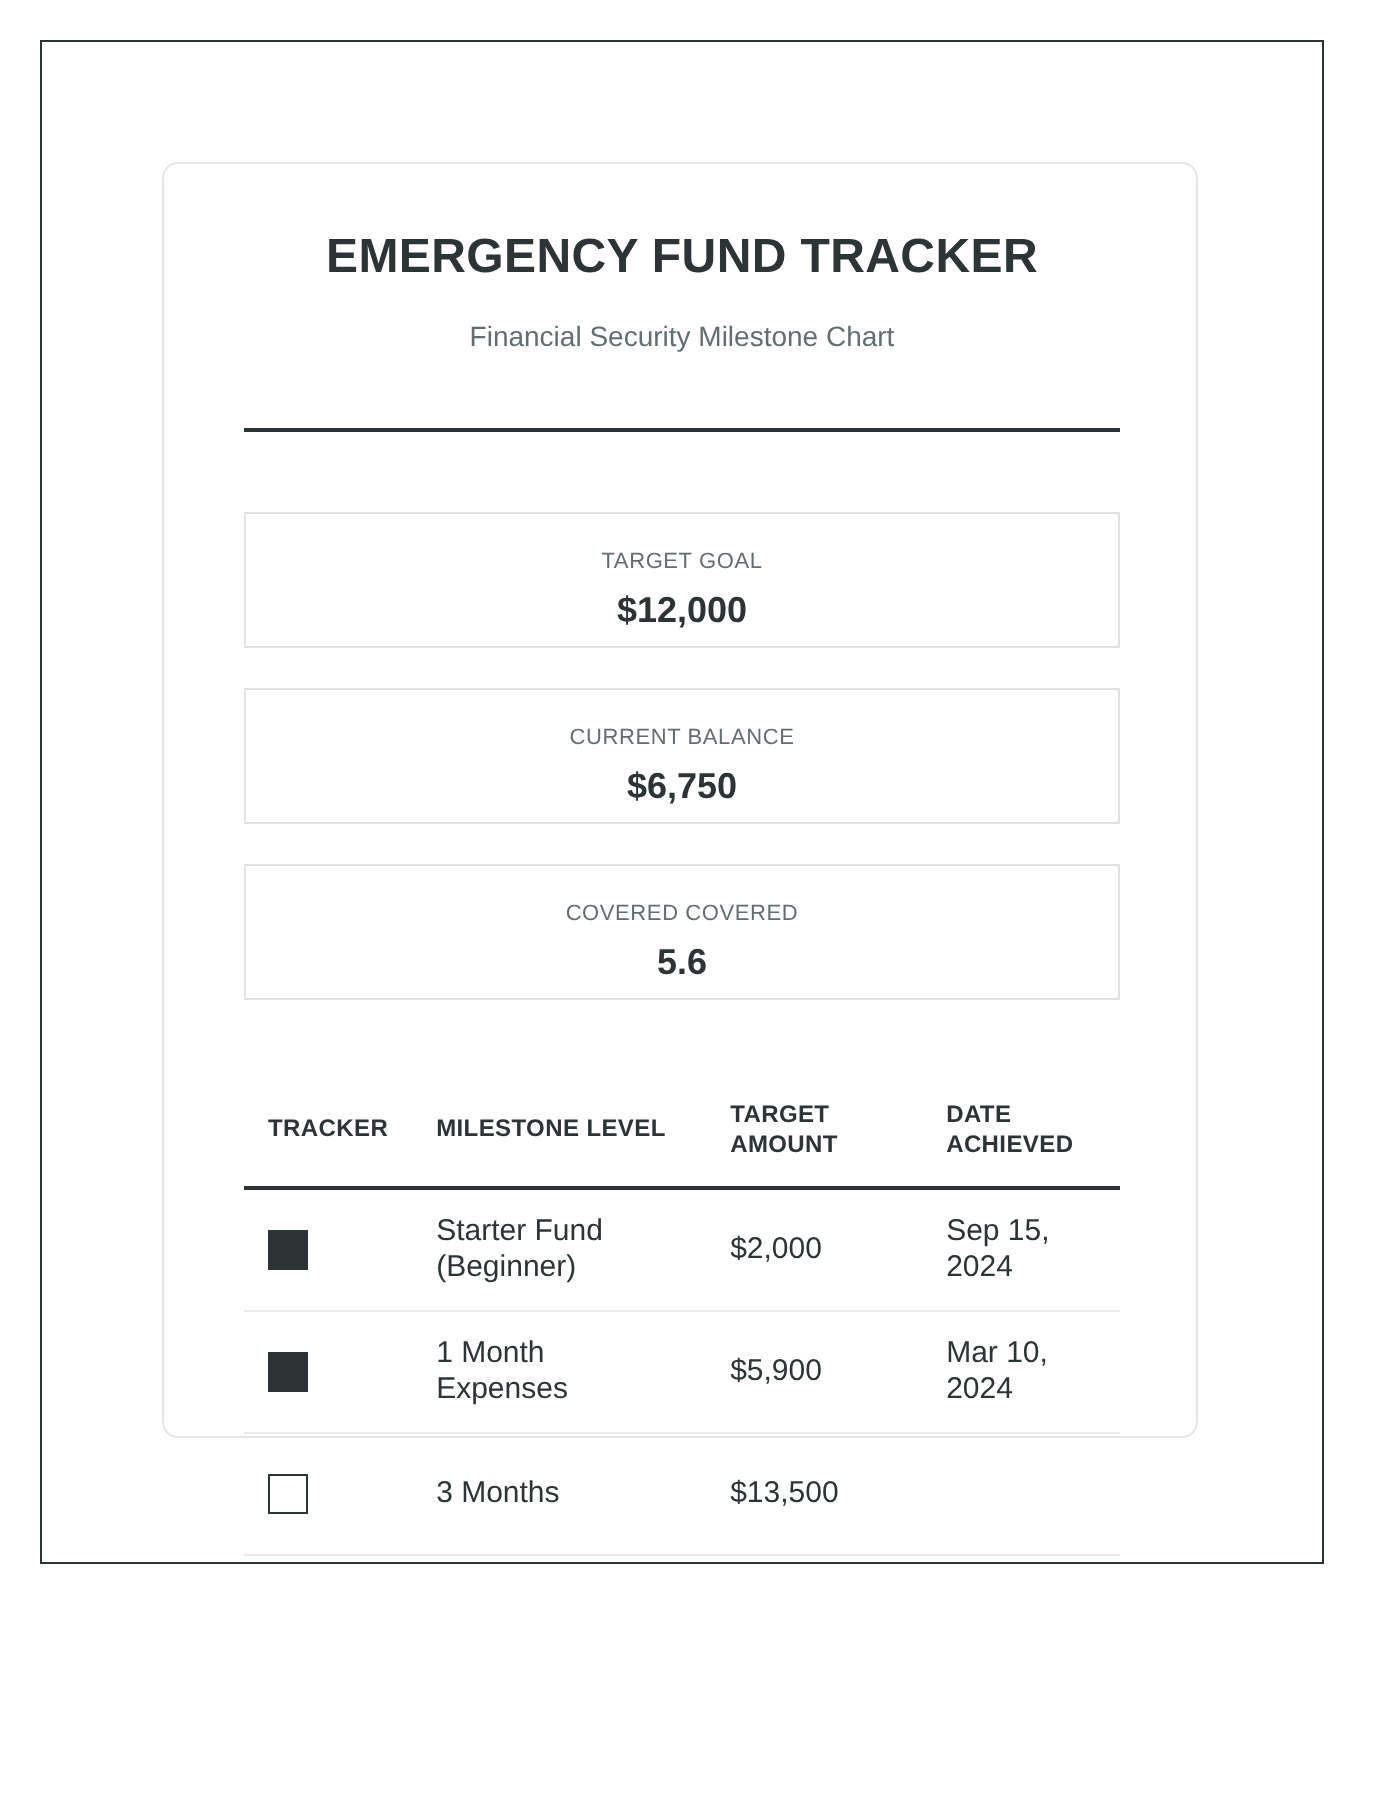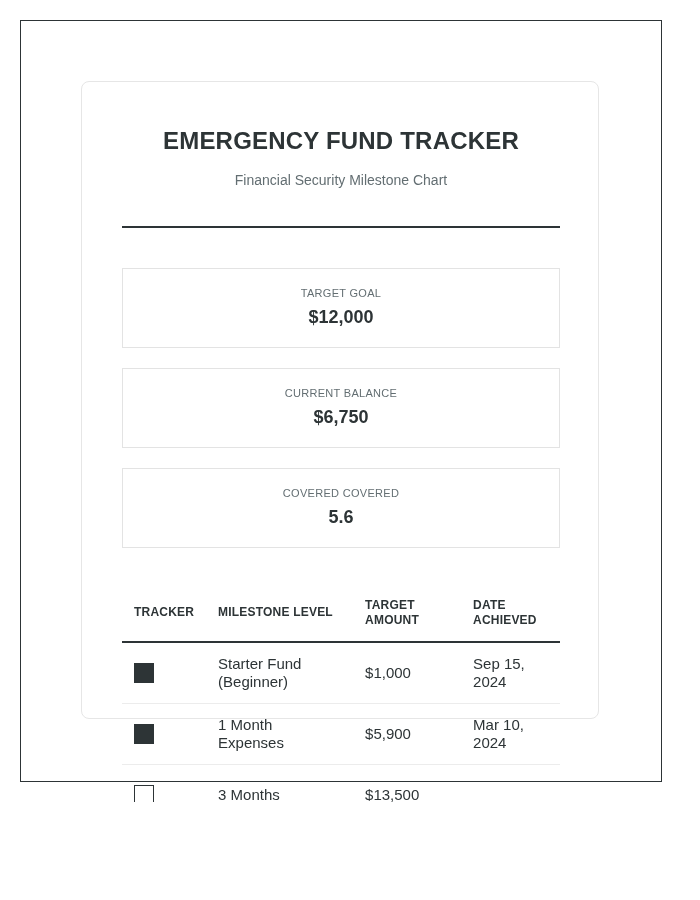--- a/index.html
+++ b/index.html
@@ -19,33 +19,33 @@
     .card {
       position: absolute; left: 81px; top: 81px;
       width: 518px; height: 638px;
       border: 1px solid #e6e6e6; border-radius: 8px;
       box-sizing: border-box;
     }
     .content {
       position: absolute; left: 122px; top: 81px; width: 438px;
     }
     .title {
-      margin: 0; padding-top: 46px;
+      margin: 0; padding-top: 34px;
       text-align: center; font-size: 24px; font-weight: bold; letter-spacing: 0.2px;
       color: #2d3436; line-height: 28px;
     }
     .subtitle {
       text-align: center; font-size: 14px; color: #636e72;
       margin-top: 17px; line-height: 16px;
     }
     .divider {
       margin-top: 38px; height: 2px; background: #2d3436;
     }
     .stat {
-      margin-top: 40px; border: 1px solid #e3e3e3; height: 80px;
+      margin-top: 40px; border: 1px solid #e3e3e3; height: 68px;
       box-sizing: border-box; text-align: center;
     }
     .stat + .stat { margin-top: 20px; }
     .stat-label {
       font-size: 11px; color: #636e72; letter-spacing: 0.3px;
       padding-top: 18px; line-height: 13px;
     }
     .stat-value {
       font-size: 18px; font-weight: bold; color: #2d3436;
       margin-top: 6px; line-height: 22px;
@@ -106,21 +106,21 @@
           <th class="col-amount">TARGET AMOUNT</th>
           <th>DATE ACHIEVED</th>
         </tr>
       </thead>
       <tbody>
         <tr>
           <td>
               <span class="box done"></span>
             </td>
           <td>Starter Fund (Beginner)</td>
-          <td>$1,000</td>
+          <td>$2,000</td>
           <td>Sep 15, 2024</td>
         </tr>
         <tr>
           <td>
               <span class="box done"></span>
             </td>
           <td>1 Month Expenses</td>
           <td>$5,900</td>
           <td>Mar 10, 2024</td>
         </tr>

